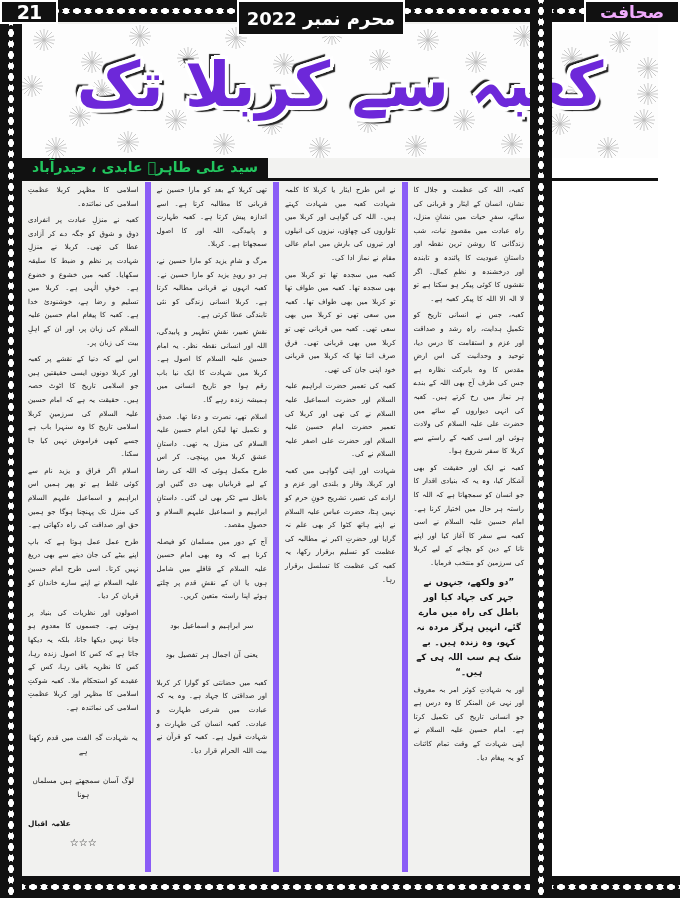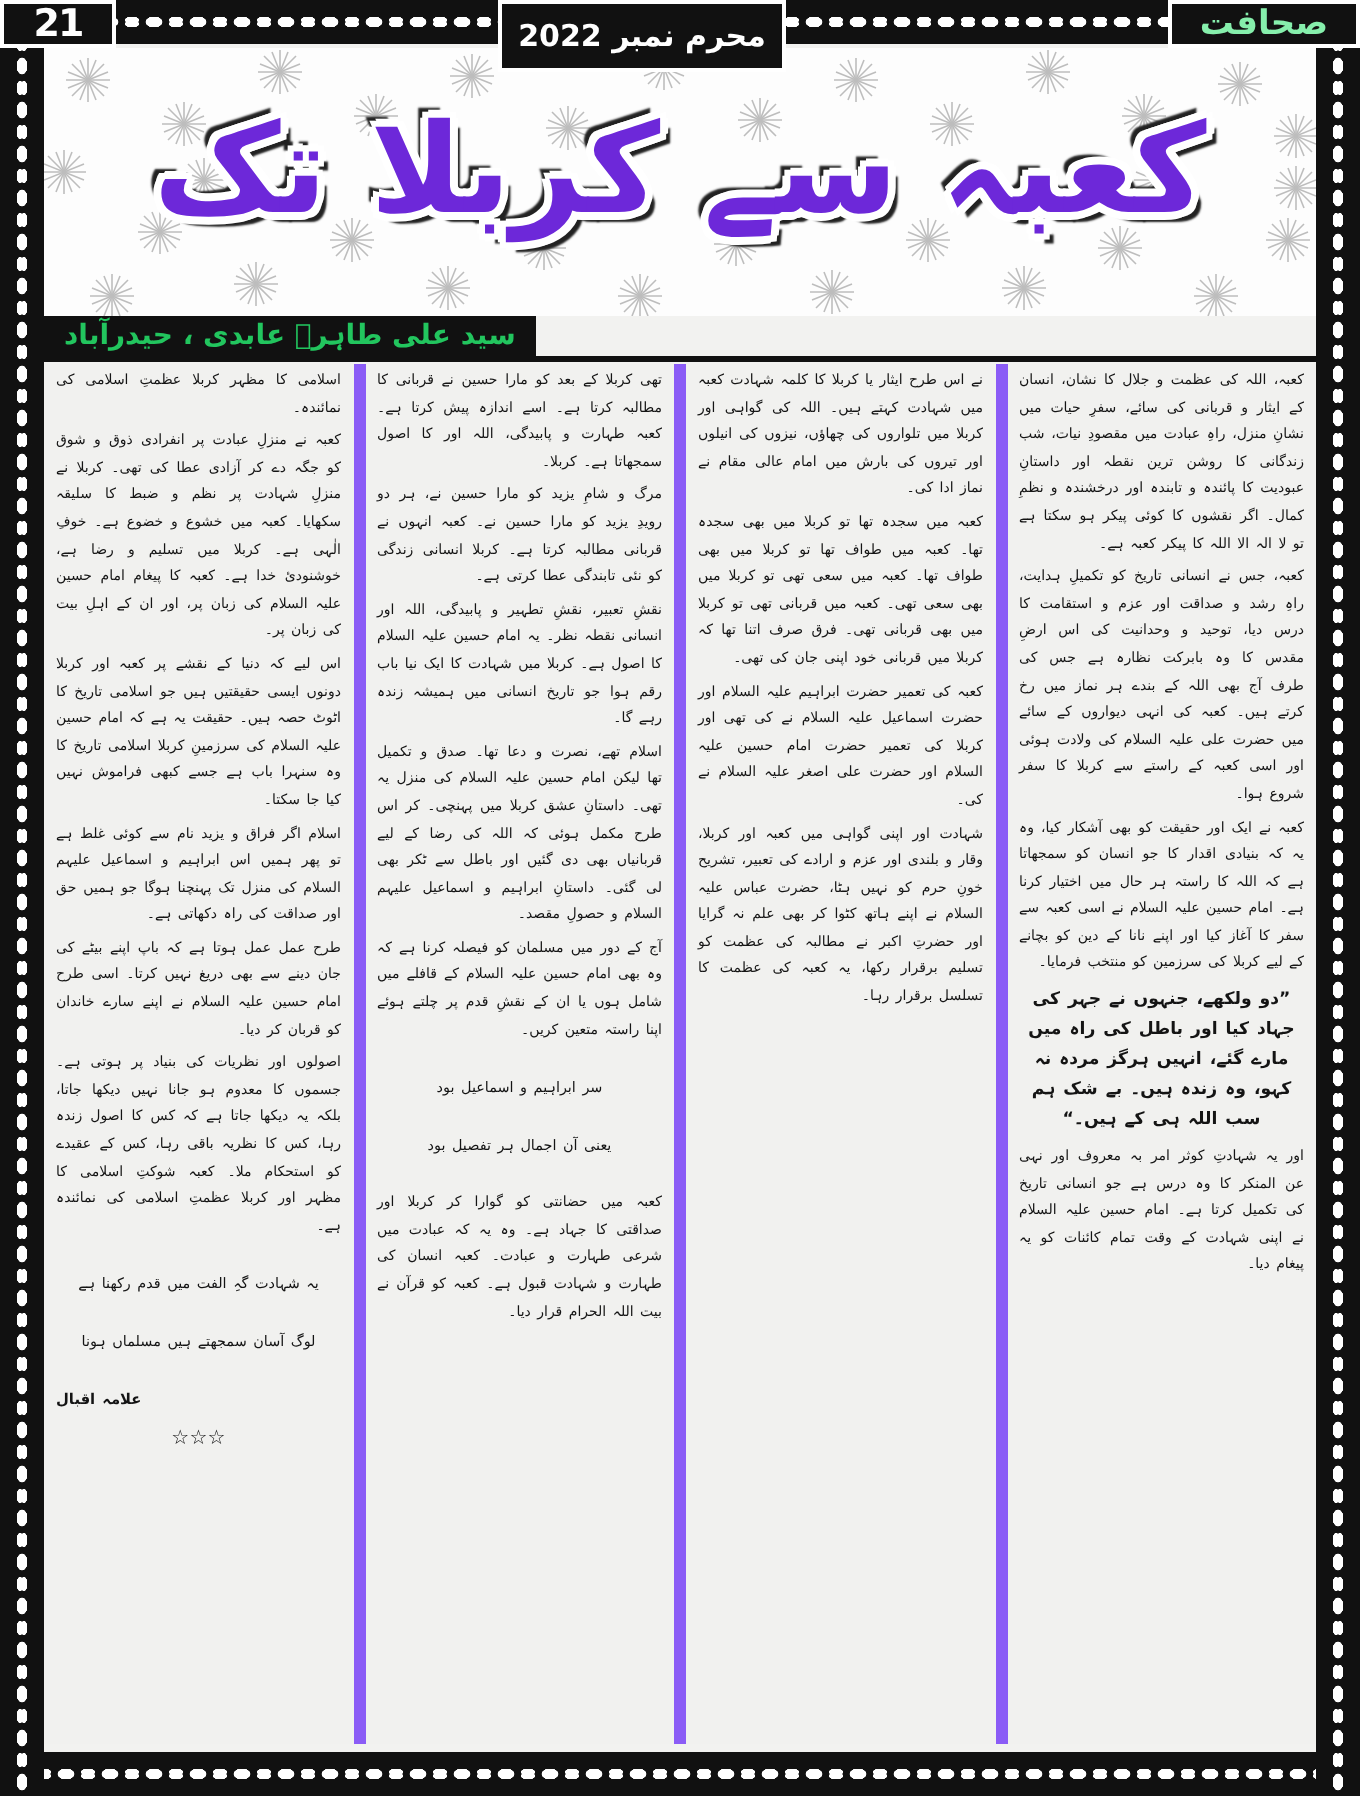--- a/index.html
+++ b/index.html
@@ -4,21 +4,21 @@
 <style>
   html,body{margin:0;padding:0;}
   body{
     width:680px;height:898px;
     background:#ffffff;
     font-family:"DejaVu Sans","Liberation Sans",sans-serif;
     overflow:hidden;
   }
   .page{
     position:relative;
-    width:680px;height:898px;
+    width:552px;height:898px;
     background:#f2f2f0;
     box-sizing:border-box;
   }
 
   
   .chain{
     position:absolute;
     background-repeat:repeat;
     z-index:5;
   }
@@ -57,26 +57,26 @@
     border:2px solid #fff;box-sizing:border-box;
     font-weight:bold;font-size:19px;letter-spacing:-1px;
     font-family:"DejaVu Sans",sans-serif;
   }
   .mh-spacer{flex:1;}
   .mh-issue{
     background:#111;color:#fff;
     padding:16px 8px;
     display:flex;align-items:center;justify-content:center;
     border:2px solid #fff;box-sizing:border-box;
-    font-size:15px;font-weight:bold;
+    font-size:18px;font-weight:bold;
     direction:rtl;
     font-family:"DejaVu Sans",sans-serif;
   }
   .mh-brand{
-    width:96px;background:#111;color:#86efac;
+    width:96px;background:#111;color:#f0abfc;
     display:flex;align-items:center;justify-content:center;
     border:2px solid #fff;box-sizing:border-box;
     font-size:17px;font-weight:bold;direction:rtl;
     font-family:"DejaVu Sans",sans-serif;
   }
 
   
   .banner{
     position:absolute;left:22px;top:24px;
     width:636px;height:134px;

